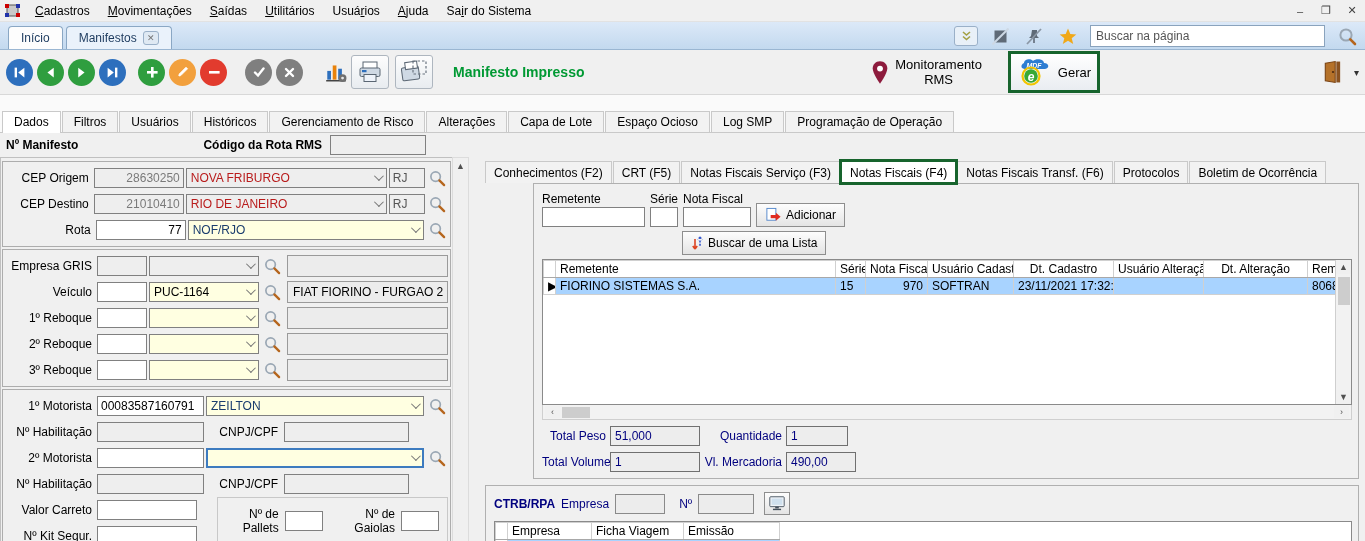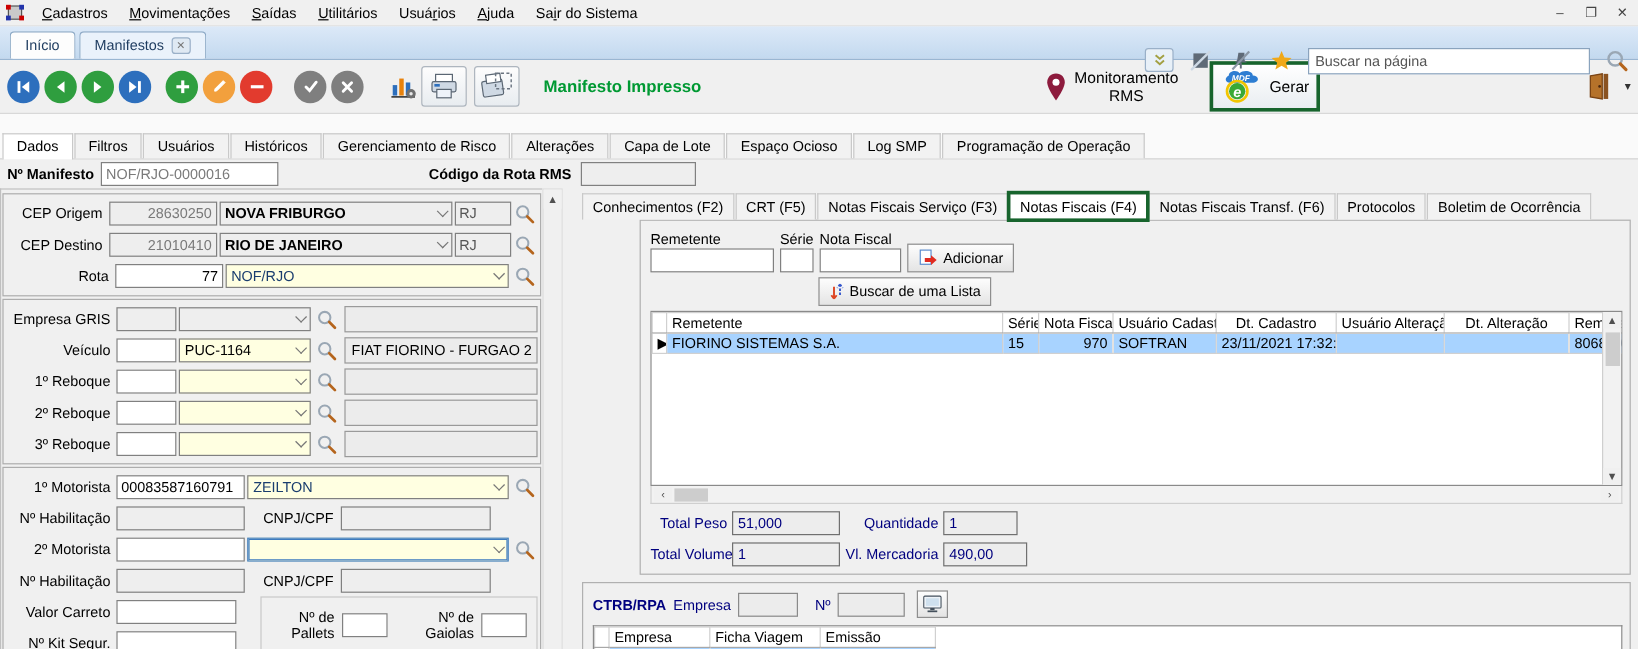--- a/index.html
+++ b/index.html
@@ -12,21 +12,21 @@
   .menu-item { padding:2px 9px; cursor:default; }
   .menu-item u { text-decoration:underline; }
   #win-controls { margin-left:auto; display:flex; align-items:center; height:100%; }
   .winbtn { width:26px; height:18px; display:flex; align-items:center; justify-content:center; color:#444; font-size:11px; }
 
   
   #tabrow { height:28px; background:linear-gradient(#dcE9f8,#c3d9ef); display:flex; align-items:flex-end; padding-left:8px; border-bottom:1px solid #9ab6d2; position:relative; }
   .btab { height:23px; display:flex; align-items:center; gap:6px; padding:0 12px; border:1px solid #8aa7c4; border-bottom:none; border-radius:4px 4px 0 0; background:#fdfdfd; color:#1c3a5e; margin-right:3px; }
   .btab.tinted { background:#eaf2fb; }
   .tab-close { width:16px; height:14px; border:1px solid #9ab0c8; border-radius:3px; background:#dfe9f3; color:#777; font-size:9px; display:flex; align-items:center; justify-content:center; }
-  #quickbar { position:absolute; right:6px; top:18px; display:flex; align-items:flex-start; gap:10px; }
+  #quickbar { position:absolute; right:6px; top:3px; display:flex; align-items:center; gap:10px; }
   .qbtn { width:24px; height:20px; display:flex; align-items:center; justify-content:center; }
   .qbtn.framed { border:1px solid #9ab0c8; border-radius:3px; background:#e8f0f8; }
   #find-input { width:235px; height:22px; border:1px solid #8aa3bd; padding:0 5px; font-size:12px; color:#333; background:#fff; }
   #find-input::placeholder { color:#555; }
 
   
   #toolbar { height:45px; background:#f0f0f0; display:flex; align-items:center; padding:0 6px; border-bottom:1px solid #d8d8d8; }
   .cbtn { width:27px; height:27px; border-radius:50%; display:flex; align-items:center; justify-content:center; margin-right:4px; }
   .cbtn svg { display:block; }
   .c-blue { background:#2d6fbd; } .c-green { background:#2f9e3f; }
@@ -64,25 +64,25 @@
   
   .fsection { border:1px solid #adadad; margin:0 1px 2px 1px; padding:3px 2px; }
   .frow { display:flex; align-items:center; height:26px; }
   .flbl { width:92px; text-align:right; padding-right:5px; white-space:nowrap; }
   .combo { height:20px; border:1px solid #808080; background:#fff; display:flex; align-items:center; position:relative; padding:0 16px 0 4px; overflow:hidden; }
   .combo.yellow { background:#ffffe1; }
   .combo.dis { background:#eeeeee; }
   .combo.focus { border:1px solid #3d7bbf; box-shadow:0 0 0 1px #3d7bbf inset; }
   .cval { white-space:nowrap; }
   .cval.navy { color:#1a3d6e; }
-  .cval.gray { color:#000000;font-weight:bold; }
+  .cval.gray { color:#b91c1c; }
   .carr { position:absolute; right:5px; top:5px; width:7px; height:7px; border-right:1.6px solid #777; border-bottom:1.6px solid #777; transform:rotate(45deg) translateY(-2px); }
   .searchbtn { width:22px; display:flex; justify-content:center; align-items:center; margin-left:2px; }
   .dispbox { height:22px; border:1px solid #9a9a9a; background:#ececec; flex:1; margin-left:4px; display:flex; align-items:center; padding:0 5px; overflow:hidden; white-space:nowrap; }
-  .w90{width:90px;} .w30{width:47px;} .w50{width:50px;} .w110{width:110px;} .w107{width:107px;}
+  .w90{width:90px;} .w30{width:36px;} .w50{width:50px;} .w110{width:110px;} .w107{width:107px;}
   .cityw { width:208px; }
   .rotaw { width:240px; }
   .wide { flex:1; }
   .inlbl { text-align:right; padding-right:6px; }
   .palletbox { border:1px solid #c8c8c8; display:flex; align-items:center; height:48px; flex:1; margin-left:12px; padding:0 8px; }
 
   
   #righttabs { height:24px; display:flex; align-items:flex-end; }
   .rtab { height:22px; padding:4px 8px 0; border:1px solid #c9c9c9; border-bottom:none; background:#f2f2f2; margin-right:1px; white-space:nowrap; font-size:12px; }
   .rtab.active { background:#fff; position:relative; }
@@ -306,21 +306,20 @@
     <span class="ptab">Gerenciamento de Risco</span>
     <span class="ptab">Alterações</span>
     <span class="ptab">Capa de Lote</span>
     <span class="ptab">Espaço Ocioso</span>
     <span class="ptab">Log SMP</span>
     <span class="ptab">Programação de Operação</span>
   </div>
 
 <div id="manifestrow">
   <b>Nº Manifesto</b>
-  <input class="fin gray" style="width: 148px; margin-left: 6px;" value="NOF/RJO-0000016">
   <b style="margin-left:125px">Código da Rota RMS</b>
   <input class="fin dis" style="width: 96px; margin-left: 8px;" value="">
 </div>
 
 <div id="content">
 
   <div id="left-panel">
 
     <div class="fsection">
       <div class="frow">

